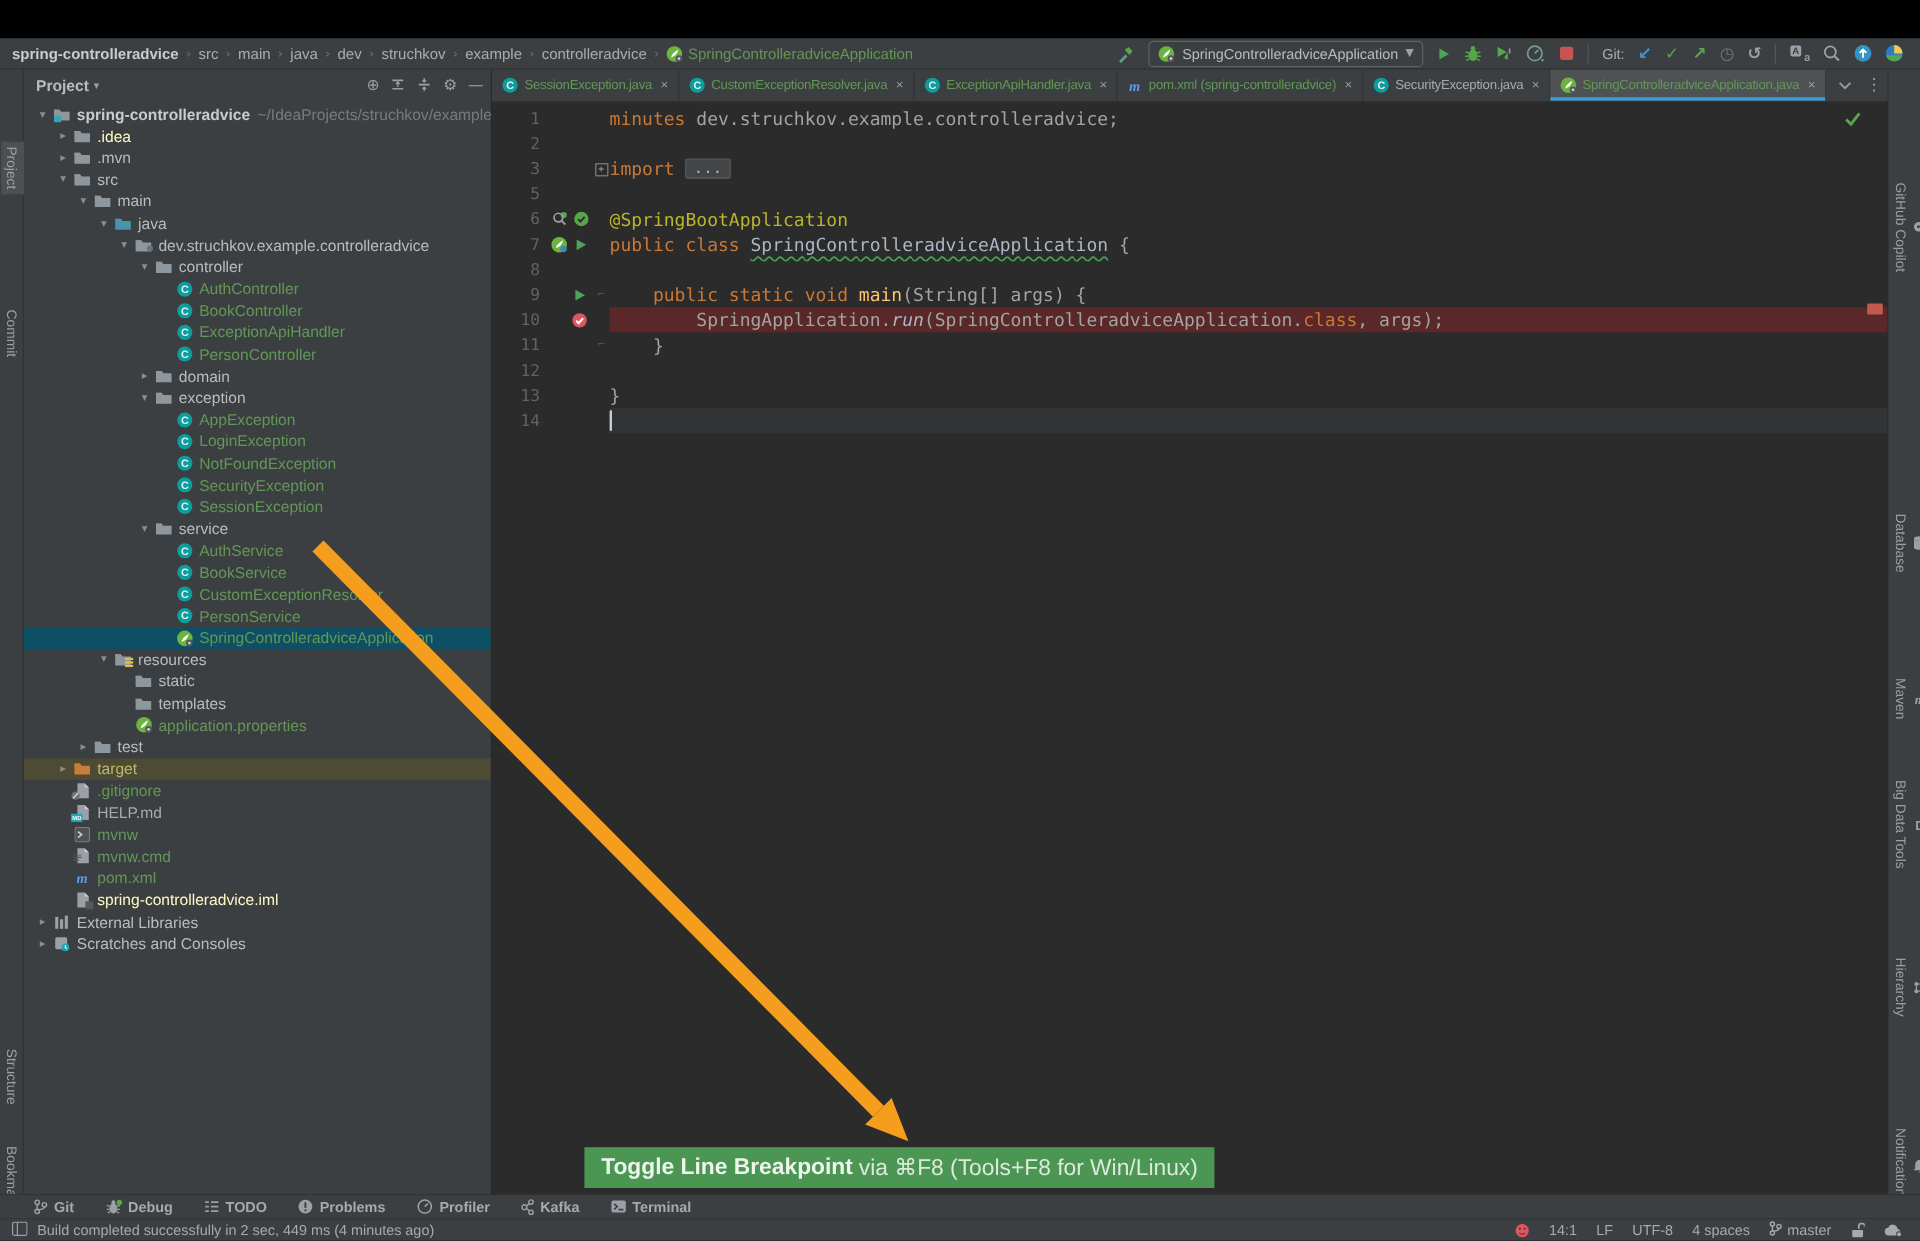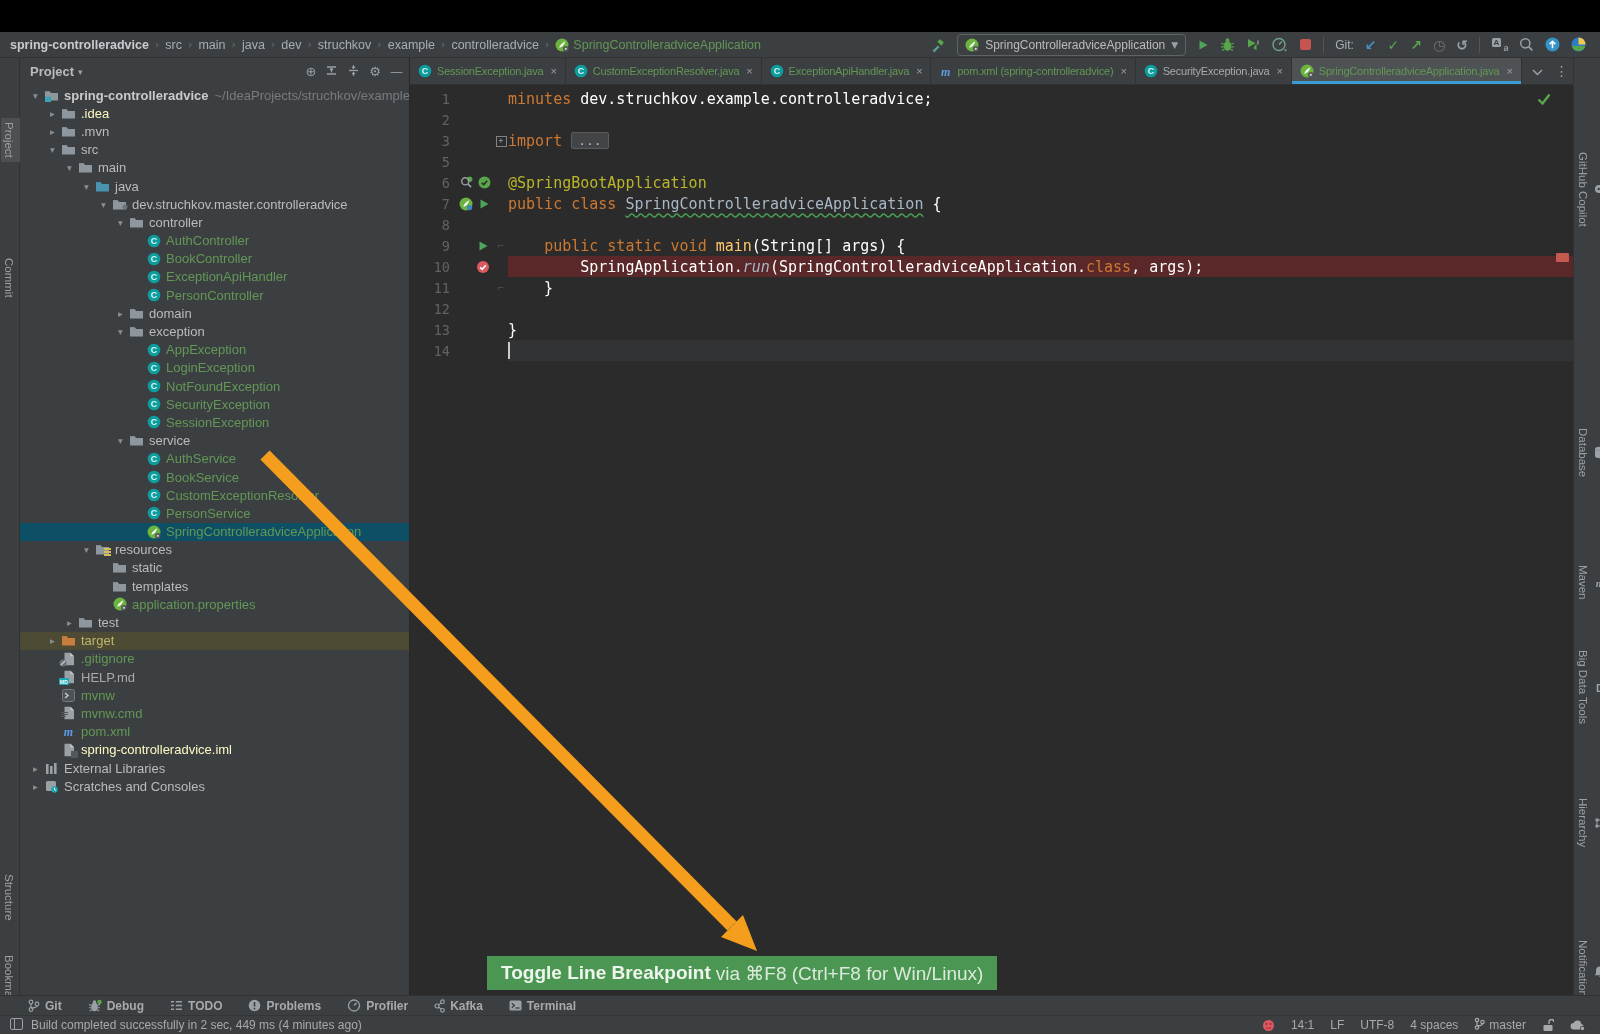--- a/index.html
+++ b/index.html
@@ -60,21 +60,21 @@
   
   #editor{position:absolute;left:410px;top:85px;width:1163px;height:910px;background:#2B2B2B;overflow:hidden;
           font-family:"DejaVu Sans Mono",monospace;font-size:15px;}
   .cline{height:21px;display:flex;align-items:center;}
   .cline .ln{width:40px;flex:none;text-align:right;color:#606366;font-size:13.5px;padding-right:8px;}
   .cline .gi{width:36px;flex:none;display:flex;gap:2px;align-items:center;}
   .cline .fc{width:14px;flex:none;color:#7F8386;font-size:10px;text-align:center;}
   .cline .code{flex:1;height:21px;display:flex;align-items:center;white-space:pre;}
   .cline.bp .code{background:#5A2828;}
   .cline.cur .code{background:#323335;}
-  .tk-kw{color:#CC7832}.tk-txt{color:#ffffff}.tk-ann{color:#BBB529}.tk-mth{color:#FFC66D}
+  .tk-kw{color:#CC7832}.tk-txt{color:#a3a3a3}.tk-ann{color:#BBB529}.tk-mth{color:#FFC66D}
   .tk-ital{color:#A9B7C6;font-style:italic}
   .tk-wavy{color:#A9B7C6;text-decoration:underline;text-decoration-style:wavy;text-decoration-color:#499C54;text-underline-offset:4px;}
   .tk-fold{background:#424445;border:1px solid #5A5D5E;border-radius:2px;padding:0 6px;color:#A9B7C6;font-size:13px;line-height:15px;}
   .caret{display:inline-block;width:1.6px;height:17px;background:#C8CCCF;}
   .foldbox{display:inline-block;width:9px;height:9px;border:1px solid #7F8386;color:#9AA0A6;font-size:8px;
            line-height:8px;text-align:center;background:#2B2B2B;}
   #insp-check{position:absolute;top:6px;right:22px;}
   #stripe-err{position:absolute;top:168px;right:4px;width:13px;height:9px;background:#C25A50;border-radius:1px;}
   
   #arrow-svg{position:absolute;left:0;top:0;width:1600px;height:1034px;pointer-events:none;z-index:30;}
@@ -431,21 +431,21 @@
           <span class="chev">▾</span>
           <span class="ic" style="position: relative;">
             <svg width="15" height="13">
               <path d="M1 2.2h4.6l1.4 1.9H14v7.4H1z" fill="#8E979E"></path>
               <path d="M1 2.2h4.6l1.4 1.9H1z" fill="#8E979E" opacity="0.75"></path>
             </svg>
             <svg width="6" height="6" style="position:absolute;right:0;bottom:1px">
               <circle cx="3" cy="3" r="2.5" fill="#6A737A"></circle>
             </svg>
           </span>
-          <span class="lbl c-fg">dev.struchkov.master.controlleradvice</span>
+          <span class="lbl c-fg">dev.struchkov.example.controlleradvice</span>
         </div>
         <div class="trow " style="padding-left: 93px;">
           <span class="chev">▾</span>
           <span class="ic" style="position: relative;">
             <svg width="15" height="13">
               <path d="M1 2.2h4.6l1.4 1.9H14v7.4H1z" fill="#8E979E"></path>
               <path d="M1 2.2h4.6l1.4 1.9H1z" fill="#8E979E" opacity="0.75"></path>
             </svg>
           </span>
           <span class="lbl c-fg">controller</span>
@@ -986,21 +986,21 @@
     <span id="stripe-err"></span>
   </div>
 
   <svg id="arrow-svg">
     <line x1="265" y1="455" x2="732" y2="926" stroke="#F59E1D" stroke-width="13"></line>
     <polygon points="757,951 743,915 721,937" fill="#F59E1D"></polygon>
   </svg>
 
   <div id="tooltip">
     <b>Toggle Line Breakpoint</b>
-    <span>via ⌘F8 (Ctrl+F8 for Win/Linux)</span>
+    <span>via ⌘F8 (Tools+F8 for Win/Linux)</span>
   </div>
 
   <div id="twbar">
       <div class="tw-item">
         <span class="ic" style="position: relative;">
           <svg width="12" height="13">
             <circle cx="3" cy="3" r="1.8" fill="none" stroke="#9AA0A6" stroke-width="1.2"></circle>
             <circle cx="3" cy="10.5" r="1.8" fill="none" stroke="#9AA0A6" stroke-width="1.2"></circle>
             <circle cx="9" cy="5" r="1.8" fill="none" stroke="#9AA0A6" stroke-width="1.2"></circle>
             <path d="M3 4.8v4M9 6.8c0 1.9-3 2-6 2.4" stroke="#9AA0A6" stroke-width="1.2" fill="none"></path>

